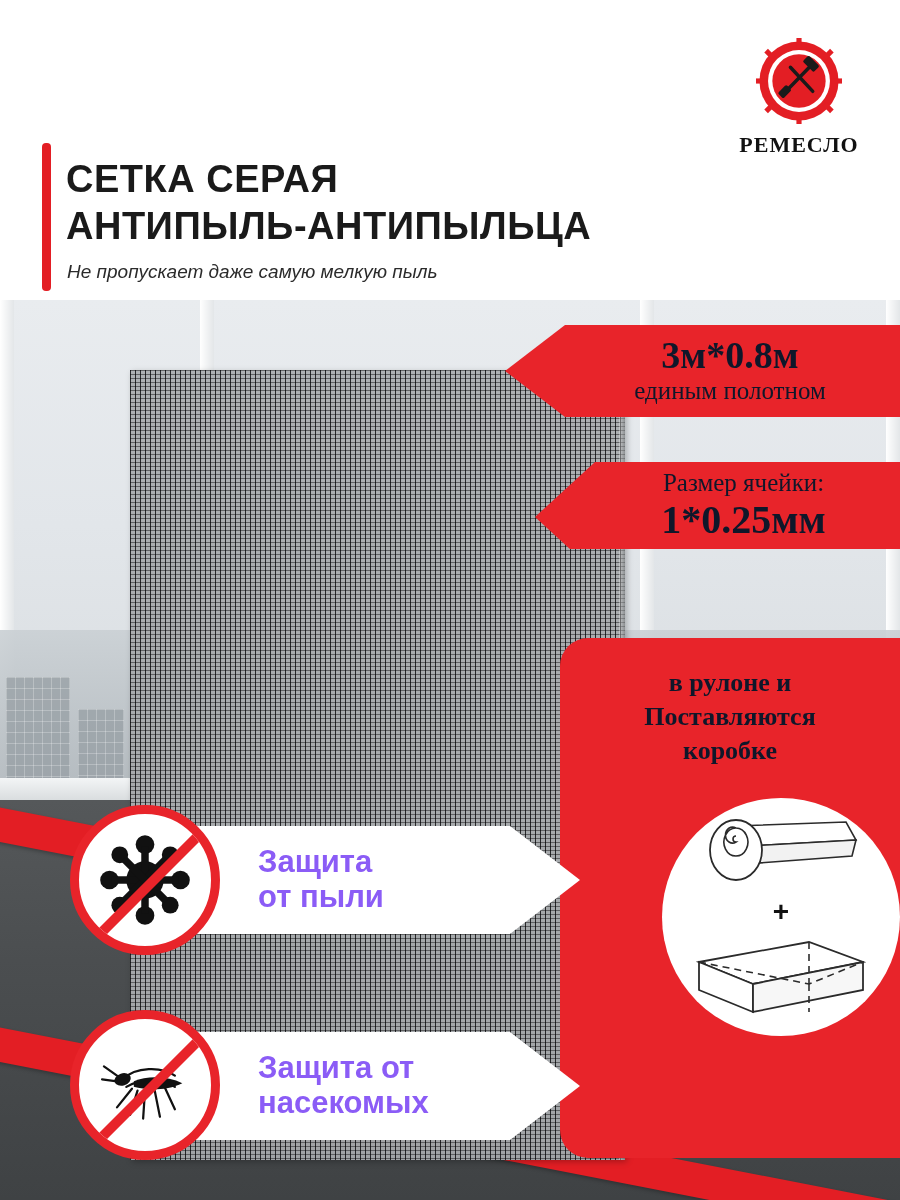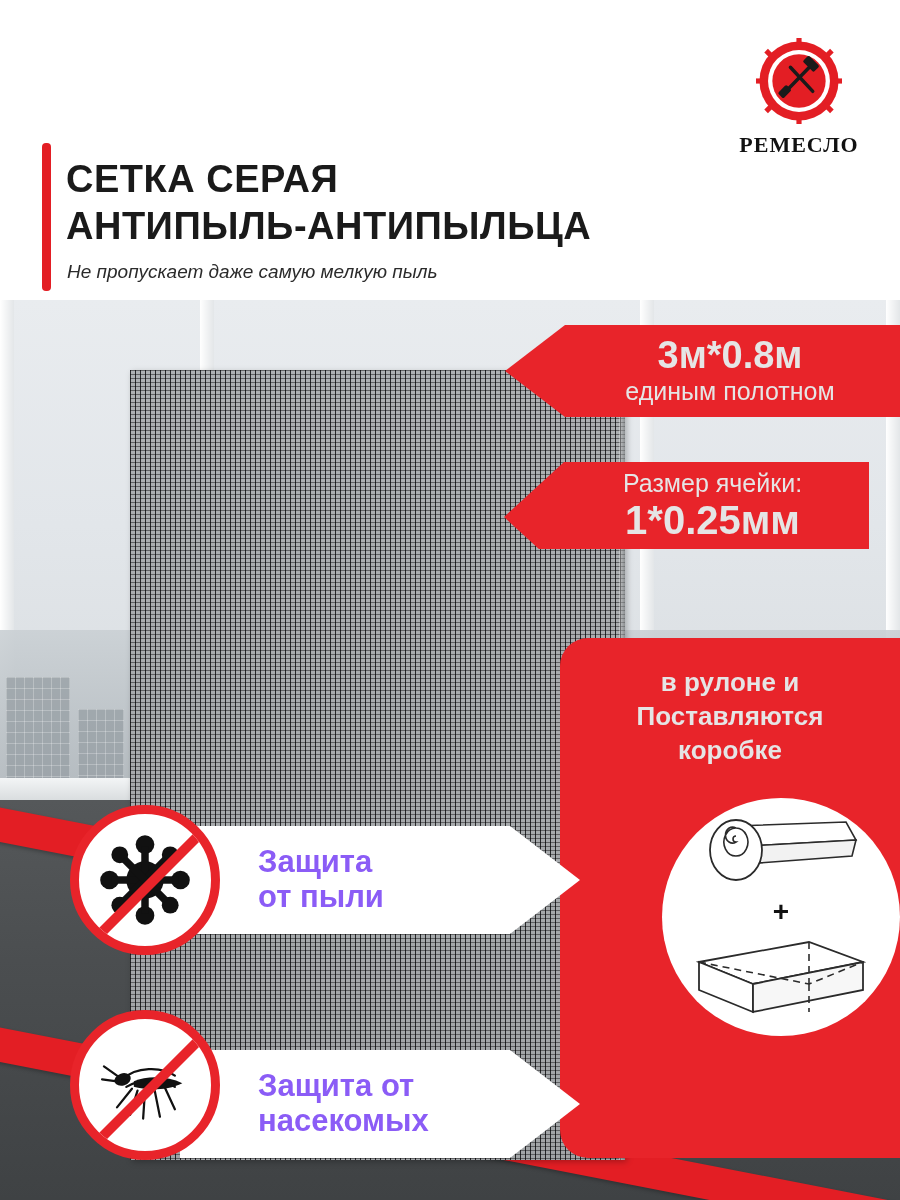--- a/index.html
+++ b/index.html
@@ -169,41 +169,42 @@
     font-weight: bold;
     letter-spacing: 1px;
     color: #111;
     font-family: Liberation Serif, serif;
   }
 
   
   .banner {
     position: absolute;
     background: #e8242a;
-    color: #e5e5e5;
+    color: #0f172a;
     text-align: center;
     display: flex;
     flex-direction: column;
     justify-content: center;
     align-items: center;
+    font-family: Liberation Serif, serif;
   }
   .banner-size {
     left: 505px;
     top: 325px;
     width: 395px;
     height: 92px;
     clip-path: polygon(60px 0, 395px 0, 395px 92px, 60px 92px, 0 46px);
     padding-left: 55px;
     box-sizing: border-box;
   }
   .banner-size .l1 { font-size: 38px; font-weight: bold; line-height: 1.05; }
   .banner-size .l2 { font-size: 25px; line-height: 1.2; }
 
   .banner-cell {
-    left: 504px;
+    left: 535px;
     top: 462px;
     width: 365px;
     height: 87px;
     clip-path: polygon(60px 0, 365px 0, 365px 110px, 60px 110px, 0 55px);
     padding-left: 52px;
     box-sizing: border-box;
   }
   .banner-cell .l1 { font-size: 25px; line-height: 1.15; }
   .banner-cell .l2 { font-size: 40px; font-weight: bold; line-height: 1.1; }
 
@@ -259,21 +260,20 @@
     left: 180px;
     top: 826px;
     width: 400px;
     clip-path: polygon(0 0, 330px 0, 400px 54px, 330px 108px, 0 108px);
   }
   .callout-insect {
     left: 180px;
     top: 1032px;
     width: 400px;
     clip-path: polygon(0 0, 330px 0, 400px 54px, 330px 108px, 0 108px);
-    margin-top: 18px;
   }
   .callout .ctext {
     font-size: 31px;
     font-weight: bold;
     color: #8b5cf6;
     line-height: 1.12;
     padding-left: 78px;
     white-space: pre-line;
   }
   .badge {

